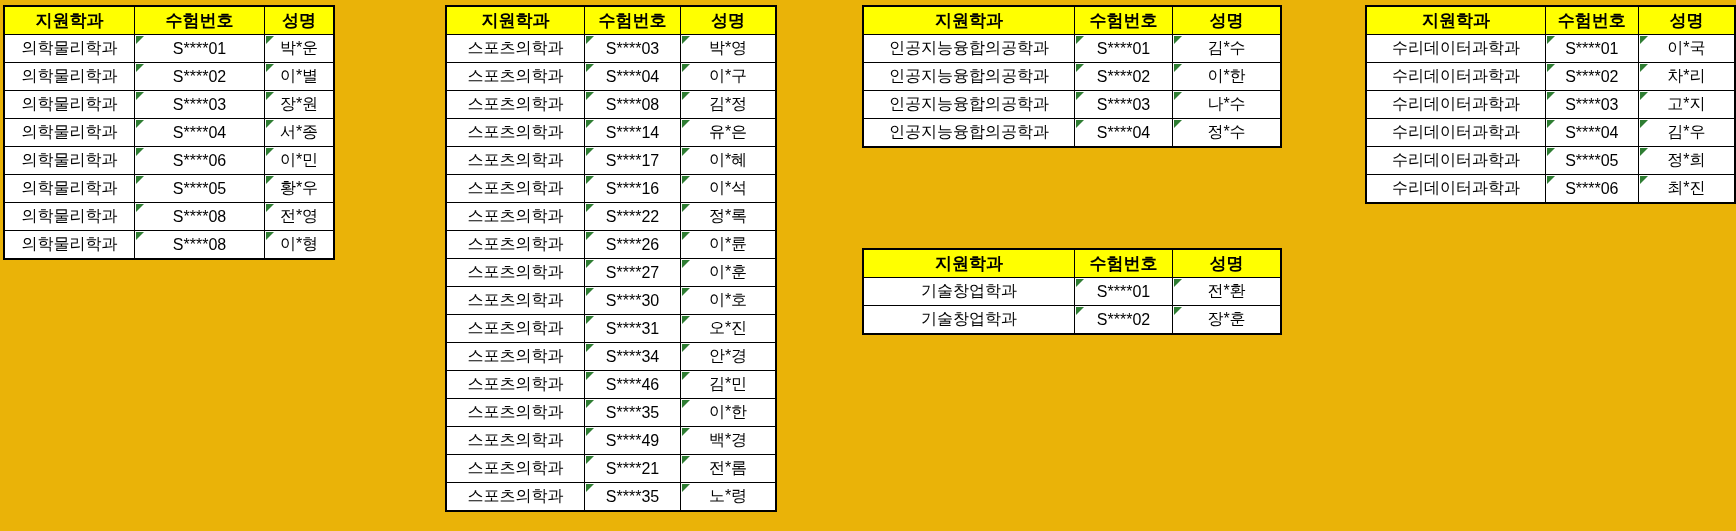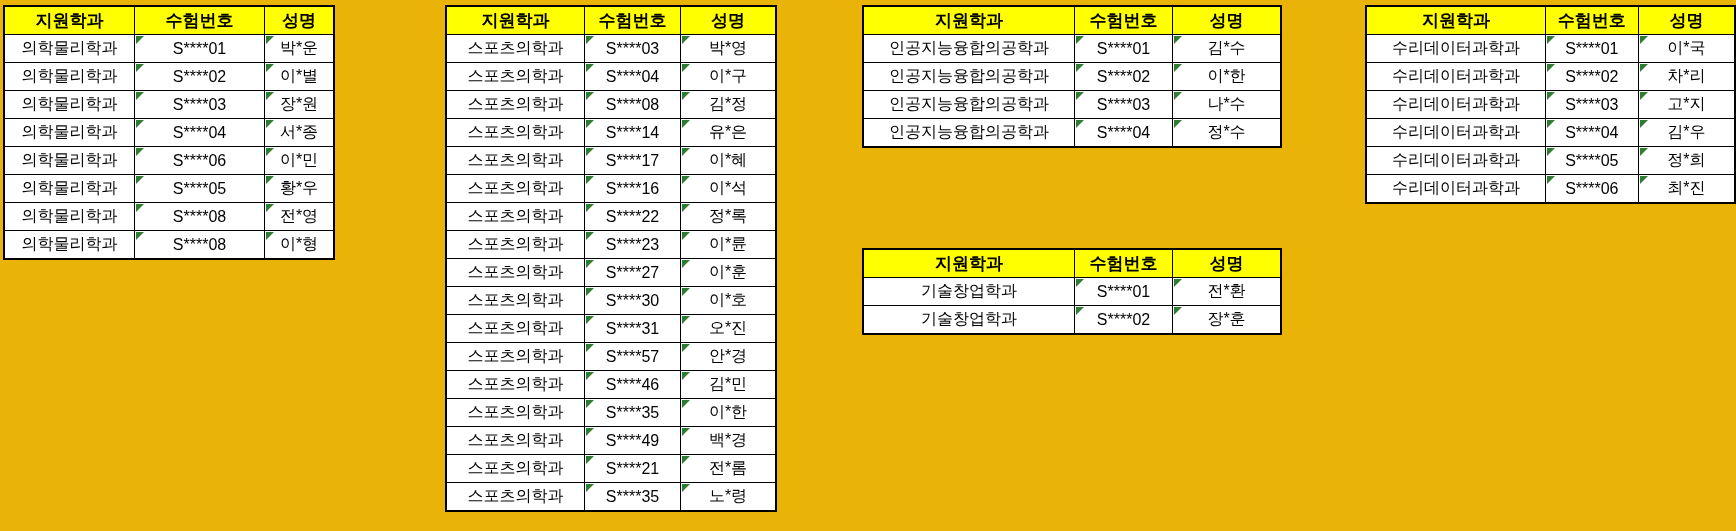--- a/index.html
+++ b/index.html
@@ -146,41 +146,41 @@
           <td><span class="flag"></span><span>S****16</span></td>
           <td><span class="flag"></span><span>이*석</span></td>
         </tr>
         <tr>
           <td><span>스포츠의학과</span></td>
           <td><span class="flag"></span><span>S****22</span></td>
           <td><span class="flag"></span><span>정*록</span></td>
         </tr>
         <tr>
           <td><span>스포츠의학과</span></td>
-          <td><span class="flag"></span><span>S****23</span></td>
+          <td><span class="flag"></span><span>S****26</span></td>
           <td><span class="flag"></span><span>이*륜</span></td>
         </tr>
         <tr>
           <td><span>스포츠의학과</span></td>
           <td><span class="flag"></span><span>S****27</span></td>
           <td><span class="flag"></span><span>이*훈</span></td>
         </tr>
         <tr>
           <td><span>스포츠의학과</span></td>
           <td><span class="flag"></span><span>S****30</span></td>
           <td><span class="flag"></span><span>이*호</span></td>
         </tr>
         <tr>
           <td><span>스포츠의학과</span></td>
           <td><span class="flag"></span><span>S****31</span></td>
           <td><span class="flag"></span><span>오*진</span></td>
         </tr>
         <tr>
           <td><span>스포츠의학과</span></td>
-          <td><span class="flag"></span><span>S****57</span></td>
+          <td><span class="flag"></span><span>S****34</span></td>
           <td><span class="flag"></span><span>안*경</span></td>
         </tr>
         <tr>
           <td><span>스포츠의학과</span></td>
           <td><span class="flag"></span><span>S****46</span></td>
           <td><span class="flag"></span><span>김*민</span></td>
         </tr>
         <tr>
           <td><span>스포츠의학과</span></td>
           <td><span class="flag"></span><span>S****35</span></td>

